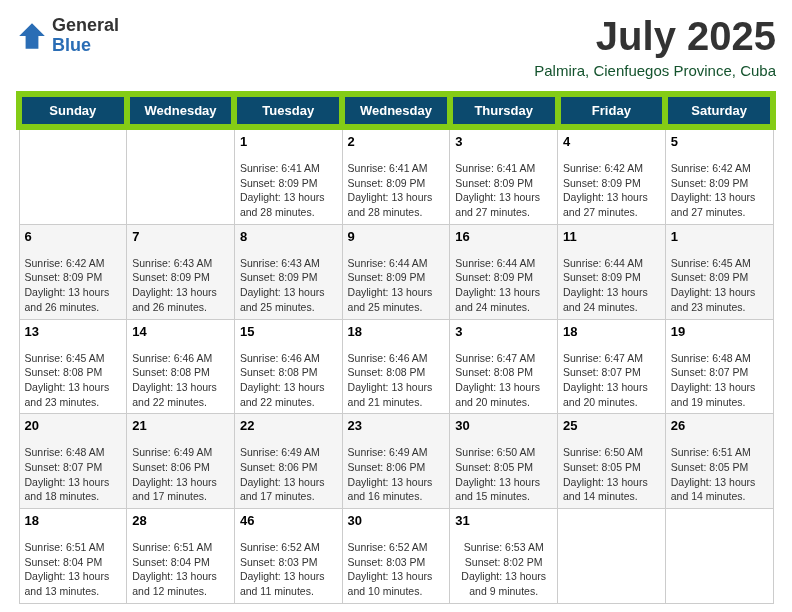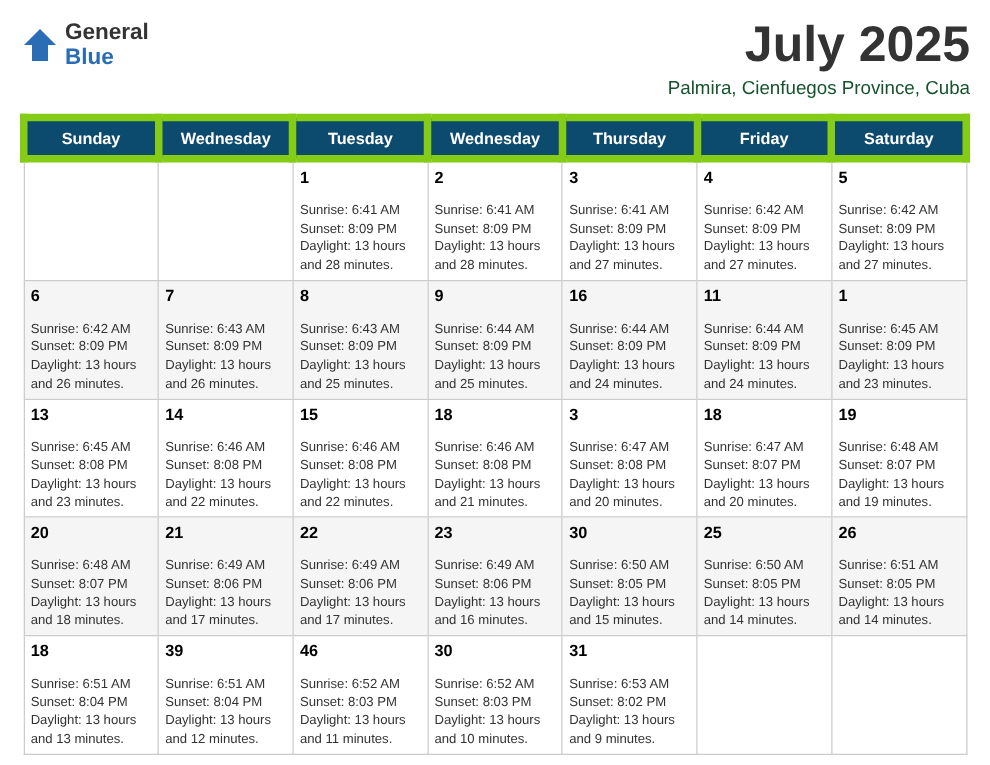--- a/index.html
+++ b/index.html
@@ -294,40 +294,40 @@
         </td>
       </tr>
       <tr>
         <td>
           <span class="day-num">18</span>
           <div class="day-info" style="white-space: pre-line;">Sunrise: 6:51 AM
 Sunset: 8:04 PM
 Daylight: 13 hours and 13 minutes.</div>
         </td>
         <td>
-          <span class="day-num">39</span>
+          <span class="day-num">28</span>
           <div class="day-info" style="white-space: pre-line;">Sunrise: 6:51 AM
 Sunset: 8:04 PM
 Daylight: 13 hours and 12 minutes.</div>
         </td>
         <td>
           <span class="day-num">46</span>
           <div class="day-info" style="white-space: pre-line;">Sunrise: 6:52 AM
 Sunset: 8:03 PM
 Daylight: 13 hours and 11 minutes.</div>
         </td>
         <td>
           <span class="day-num">30</span>
           <div class="day-info" style="white-space: pre-line;">Sunrise: 6:52 AM
 Sunset: 8:03 PM
 Daylight: 13 hours and 10 minutes.</div>
         </td>
         <td>
           <span class="day-num">31</span>
-          <div class="day-info" style="white-space: pre-line;">Sunrise: 6:53 AM
+          <div class="day-info" style="white-space: pre-line; text-align: center;">Sunrise: 6:53 AM
 Sunset: 8:02 PM
 Daylight: 13 hours and 9 minutes.</div>
         </td>
         <td class="empty-cell"></td>
         <td class="empty-cell"></td>
       </tr>
     </tbody>
 </table>
 
 </body></html>

